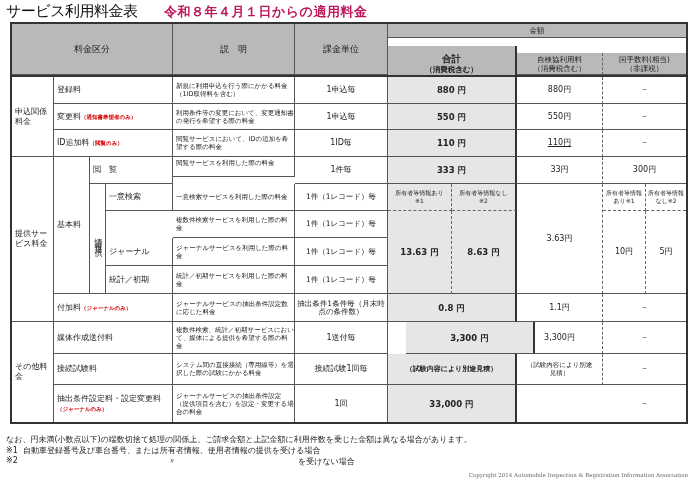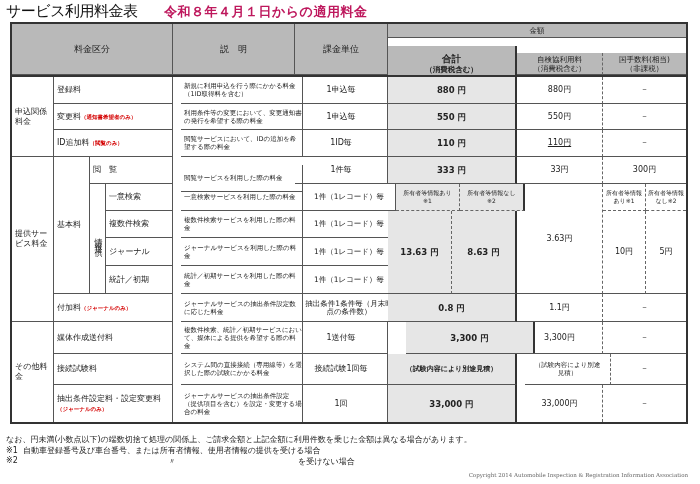--- a/index.html
+++ b/index.html
@@ -8,21 +8,21 @@
   .title { position:absolute; left:6px; top:2px; font-size:15px; font-weight:normal; color:#111; letter-spacing:-0.5px; }
   .subtitle { position:absolute; left:164px; top:3px; font-size:13px; font-weight:bold; color:#be185d; letter-spacing:0.5px; }
   .tbl { position:absolute; left:10px; top:22px; width:678px; height:402px; border:2px solid #333; box-sizing:border-box; }
   .c { position:absolute; box-sizing:border-box; border-right:1px solid #555; border-bottom:1px solid #555;
        display:flex; align-items:center; font-size:8px; line-height:10px; overflow:hidden; }
   .hd { background:#b9b9b9; justify-content:center; text-align:center; font-size:9px; }
   .hdl { background:#b9b9b9; justify-content:center; text-align:center; font-size:7.5px; line-height:9px; }
   .left { padding-left:3px; }
   .ctr { justify-content:center; text-align:center; }
   .tot { background:#e6e6e6; justify-content:center; text-align:center; font-weight:bold; font-size:8.5px; }
-  .sm { font-size:6.5px; line-height:8px;margin-left:8px; }
+  .sm { font-size:6.5px; line-height:8px; }
   .red { color:#d40000; font-size:5.5px; font-weight:bold; }
   .dash-r { border-right:1px dashed #666; }
   .dash-b { border-bottom:1px dashed #666; }
   .thick-r { border-right:2px solid #333; }
   .vert { writing-mode:vertical-rl; letter-spacing:4px; justify-content:center; }
   .footnote { position:absolute; left:6px; font-size:8px; color:#222; }
   .copyright { position:absolute; right:12px; top:472px; font-size:5.5px; color:#666; font-family:"DejaVu Serif", serif; }
 </style>
 </head>
 <body>
@@ -79,33 +79,32 @@
   <div class="c left sm" style="left:161px;top:106px;width:122px;height:27px;">閲覧サービスにおいて、IDの追加を希望する際の料金</div>
   <div class="c ctr" style="left:283px;top:106px;width:93px;height:27px;">1ID毎</div>
   <div class="c tot thick-r" style="left:376px;top:106px;width:129px;height:27px;">110 円</div>
   <div class="c ctr dash-r" style="left:505px;top:106px;width:86px;height:27px;text-decoration:underline;">110円</div>
   <div class="c ctr" style="left:591px;top:106px;width:83px;height:27px;border-right:none;">－</div>
 
   <div class="c left" style="left:0;top:133px;width:42px;height:165px;">提供サービス料金</div>
   <div class="c left" style="left:42px;top:133px;width:36px;height:137px;">基本料</div>
 
   <div class="c left" style="left:78px;top:133px;width:83px;height:27px;">閲　覧</div>
-  <div class="c left sm" style="left:161px;top:141px;width:122px;height:27px;">閲覧サービスを利用した際の料金</div>
+  <div class="c left sm" style="left:161px;top:126px;width:122px;height:27px;">閲覧サービスを利用した際の料金</div>
   <div class="c ctr" style="left:283px;top:133px;width:93px;height:27px;">1件毎</div>
   <div class="c tot thick-r" style="left:376px;top:133px;width:129px;height:27px;">333 円</div>
   <div class="c ctr dash-r" style="left:505px;top:133px;width:86px;height:27px;">33円</div>
   <div class="c ctr" style="left:591px;top:133px;width:83px;height:27px;border-right:none;">300円</div>
 
   <div class="c vert" style="left:78px;top:160px;width:16px;height:110px;font-size:8px;">情報提供</div>
 
   <div class="c left" style="left:94px;top:160px;width:67px;height:27px;">一意検索</div>
   <div class="c left sm" style="left:161px;top:160px;width:122px;height:27px;">一意検索サービスを利用した際の料金</div>
   <div class="c ctr sm" style="left:283px;top:160px;width:93px;height:27px;font-size:7.5px;">1件（1レコード）毎</div>
 
-  <div class="c left" style="left:94px;top:187px;width:67px;height:27px;">複数件検索</div>
   <div class="c left sm" style="left:161px;top:187px;width:122px;height:27px;">複数件検索サービスを利用した際の料金</div>
   <div class="c ctr sm" style="left:283px;top:187px;width:93px;height:27px;font-size:7.5px;">1件（1レコード）毎</div>
 
   <div class="c left" style="left:94px;top:214px;width:67px;height:28px;">ジャーナル</div>
   <div class="c left sm" style="left:161px;top:214px;width:122px;height:28px;">ジャーナルサービスを利用した際の料金</div>
   <div class="c ctr sm" style="left:283px;top:214px;width:93px;height:28px;font-size:7.5px;">1件（1レコード）毎</div>
 
   <div class="c left" style="left:94px;top:242px;width:67px;height:28px;">統計／初期</div>
   <div class="c left sm" style="left:161px;top:242px;width:122px;height:28px;">統計／初期サービスを利用した際の料金</div>
   <div class="c ctr sm" style="left:283px;top:242px;width:93px;height:28px;font-size:7.5px;">1件（1レコード）毎</div>
@@ -152,21 +151,20 @@
   <div class="c ctr dash-r sm" style="left:505px;top:330px;width:86px;height:31px;padding:0 8px;">（試験内容により別途見積）</div>
   <div class="c ctr" style="left:591px;top:330px;width:83px;height:31px;border-right:none;">－</div>
 
   <div class="c left" style="left:42px;top:361px;width:119px;height:37px;flex-direction:column;align-items:flex-start;justify-content:center;border-bottom:none;">
     <span>抽出条件設定料・設定変更料</span>
     <span class="red">（ジャーナルのみ）</span>
   </div>
   <div class="c left sm" style="left:161px;top:361px;width:122px;height:37px;border-bottom:none;">ジャーナルサービスの抽出条件設定（提供項目を含む）を設定・変更する場合の料金</div>
   <div class="c ctr" style="left:283px;top:361px;width:93px;height:37px;border-bottom:none;">1回</div>
   <div class="c tot thick-r" style="left:376px;top:361px;width:129px;height:37px;border-bottom:none;">33,000 円</div>
-  <div class="c ctr dash-r" style="left:505px;top:361px;width:86px;height:37px;border-bottom:none;">33,000円</div>
   <div class="c ctr" style="left:591px;top:361px;width:83px;height:37px;border-right:none;border-bottom:none;">－</div>
 </div>
 
 <div class="footnote" style="top:434px;">なお、円未満(小数点以下)の端数切捨て処理の関係上、ご請求金額と上記金額に利用件数を乗じた金額は異なる場合があります。</div>
 <div class="footnote" style="top:445px;">
   <span>※1</span>&nbsp;
   <span>自動車登録番号及び車台番号、または所有者情報、使用者情報の提供を受ける場合</span>
 </div>
 <div class="footnote" style="top:456px;width:400px;">
   <span>※2</span>

